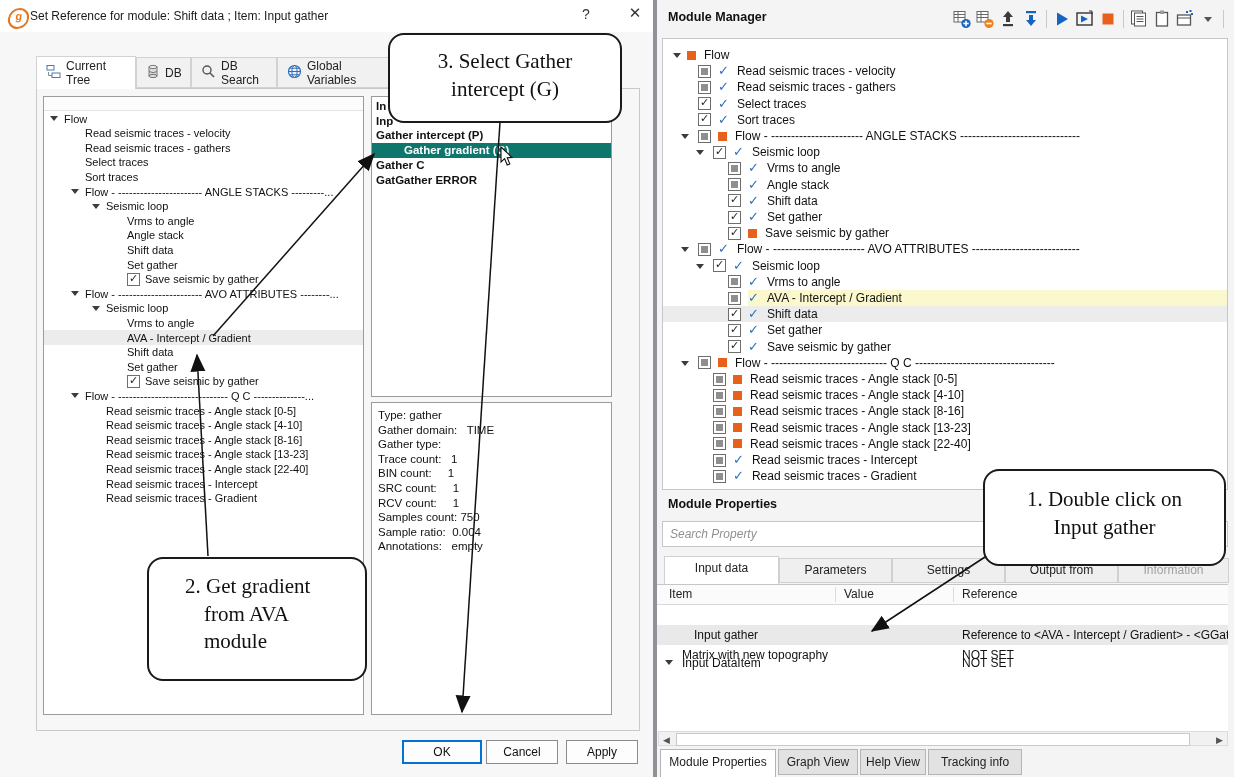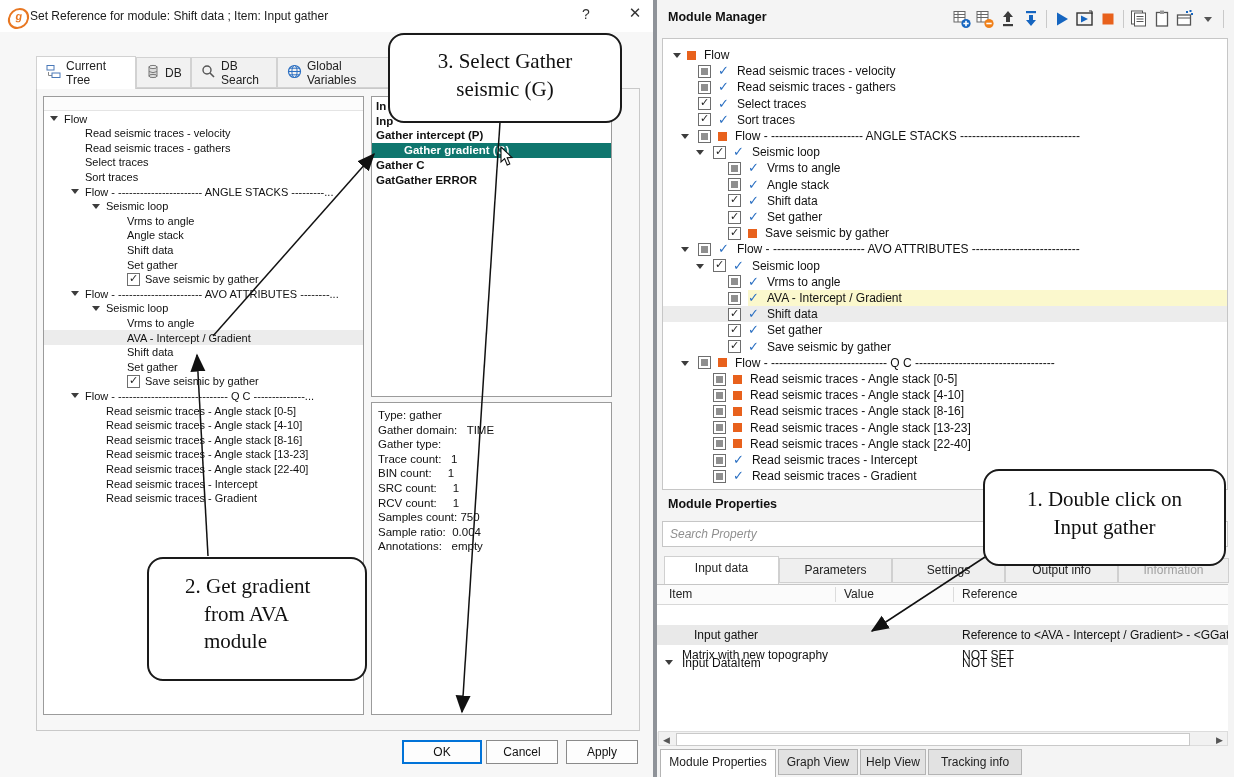--- a/index.html
+++ b/index.html
@@ -593,21 +593,21 @@
           </div>
         </div>
       </div>
     <div class="abs" id="mp-title">Module Properties</div>
     <div class="abs" id="mp-search"></div>
     <div class="abs" id="mp-search-ph">Search Property</div>
     <div id="mp-tabs">
         <div class="abs ptab active" style="left: 7px; width: 115px;">Input data</div>
         <div class="abs ptab" style="left: 122px; width: 113px;">Parameters</div>
         <div class="abs ptab" style="left: 235px; width: 113px;">Settings</div>
-        <div class="abs ptab" style="left: 348px; width: 113px;">Output info</div>
+        <div class="abs ptab" style="left: 348px; width: 113px;">Output from</div>
         <div class="abs ptab disabled" style="left: 461px; width: 111px;">Information</div>
       </div>
     <div class="abs" id="mp-table">
       <div id="mp-thead">
           <div class="thcell" style="left: 12px;">Item</div>
           <div class="thcell" style="left: 187px;">Value</div>
           <div class="thcell" style="left: 305px;">Reference</div>
           <div class="thsep" style="left: 178px;"></div>
           <div class="thsep" style="left: 296px;"></div>
         </div>
@@ -650,21 +650,21 @@
       </marker>
     </defs>
     <line x1="985" y1="557" x2="872" y2="631" stroke="#111" stroke-width="1.5" marker-end="url(#ah)"></line>
     <line x1="208" y1="556" x2="197" y2="355" stroke="#111" stroke-width="1.5" marker-end="url(#ah)"></line>
     <line x1="213" y1="336" x2="374" y2="154" stroke="#111" stroke-width="1.5" marker-end="url(#ah)"></line>
     <line x1="500" y1="122" x2="462" y2="712" stroke="#111" stroke-width="1.5" marker-end="url(#ah)"></line>
   </svg>
 
   <div class="callout" id="callout3" style="left:388px;top:33px;width:234px;height:90px;padding-top:13px;">
     <div>3.  Select Gather</div>
-    <div>seismic (G)</div>
+    <div>intercept (G)</div>
   </div>
   <div class="callout" id="callout2" style="left:147px;top:557px;width:220px;height:124px;padding-top:14px;">
     <div style="text-align:left;padding-left:36px;">2.  Get gradient</div>
     <div style="text-align:left;padding-left:55px;">from AVA</div>
     <div style="text-align:left;padding-left:55px;">module</div>
   </div>
   <div class="callout" id="callout1" style="left:983px;top:469px;width:243px;height:97px;padding-top:15px;">
     <div>1. Double click on</div>
     <div>Input gather</div>
   </div>

